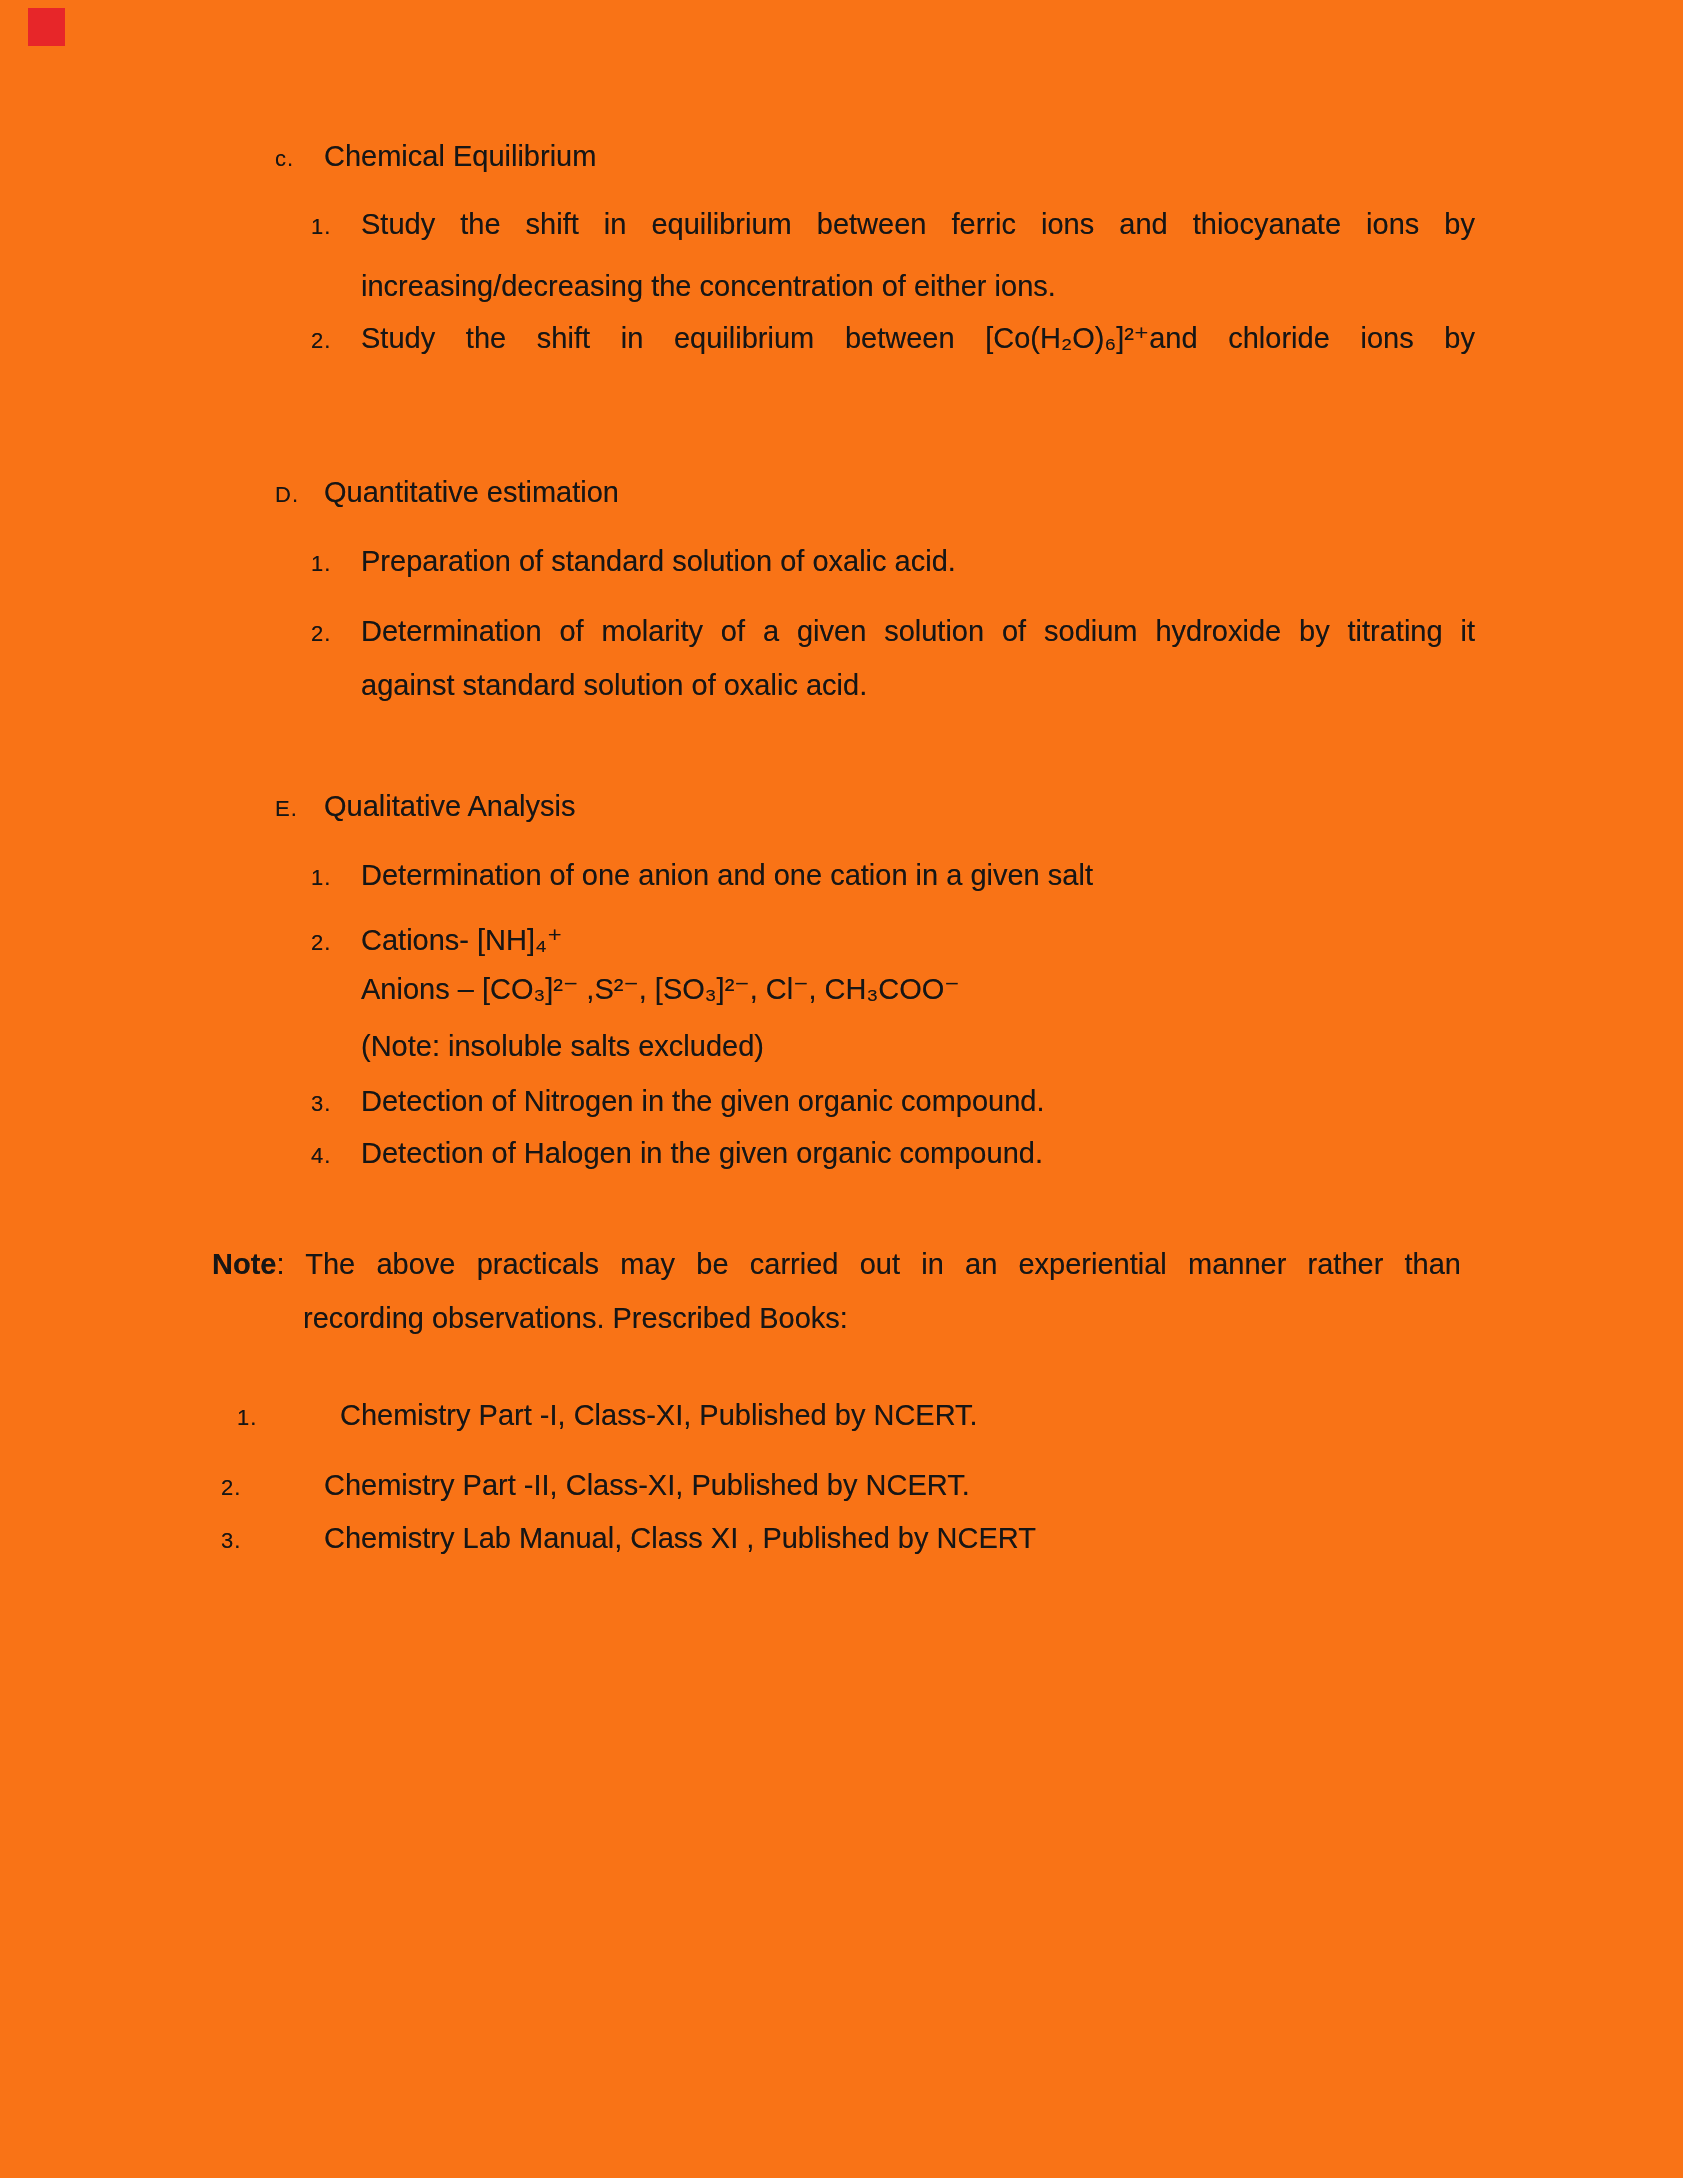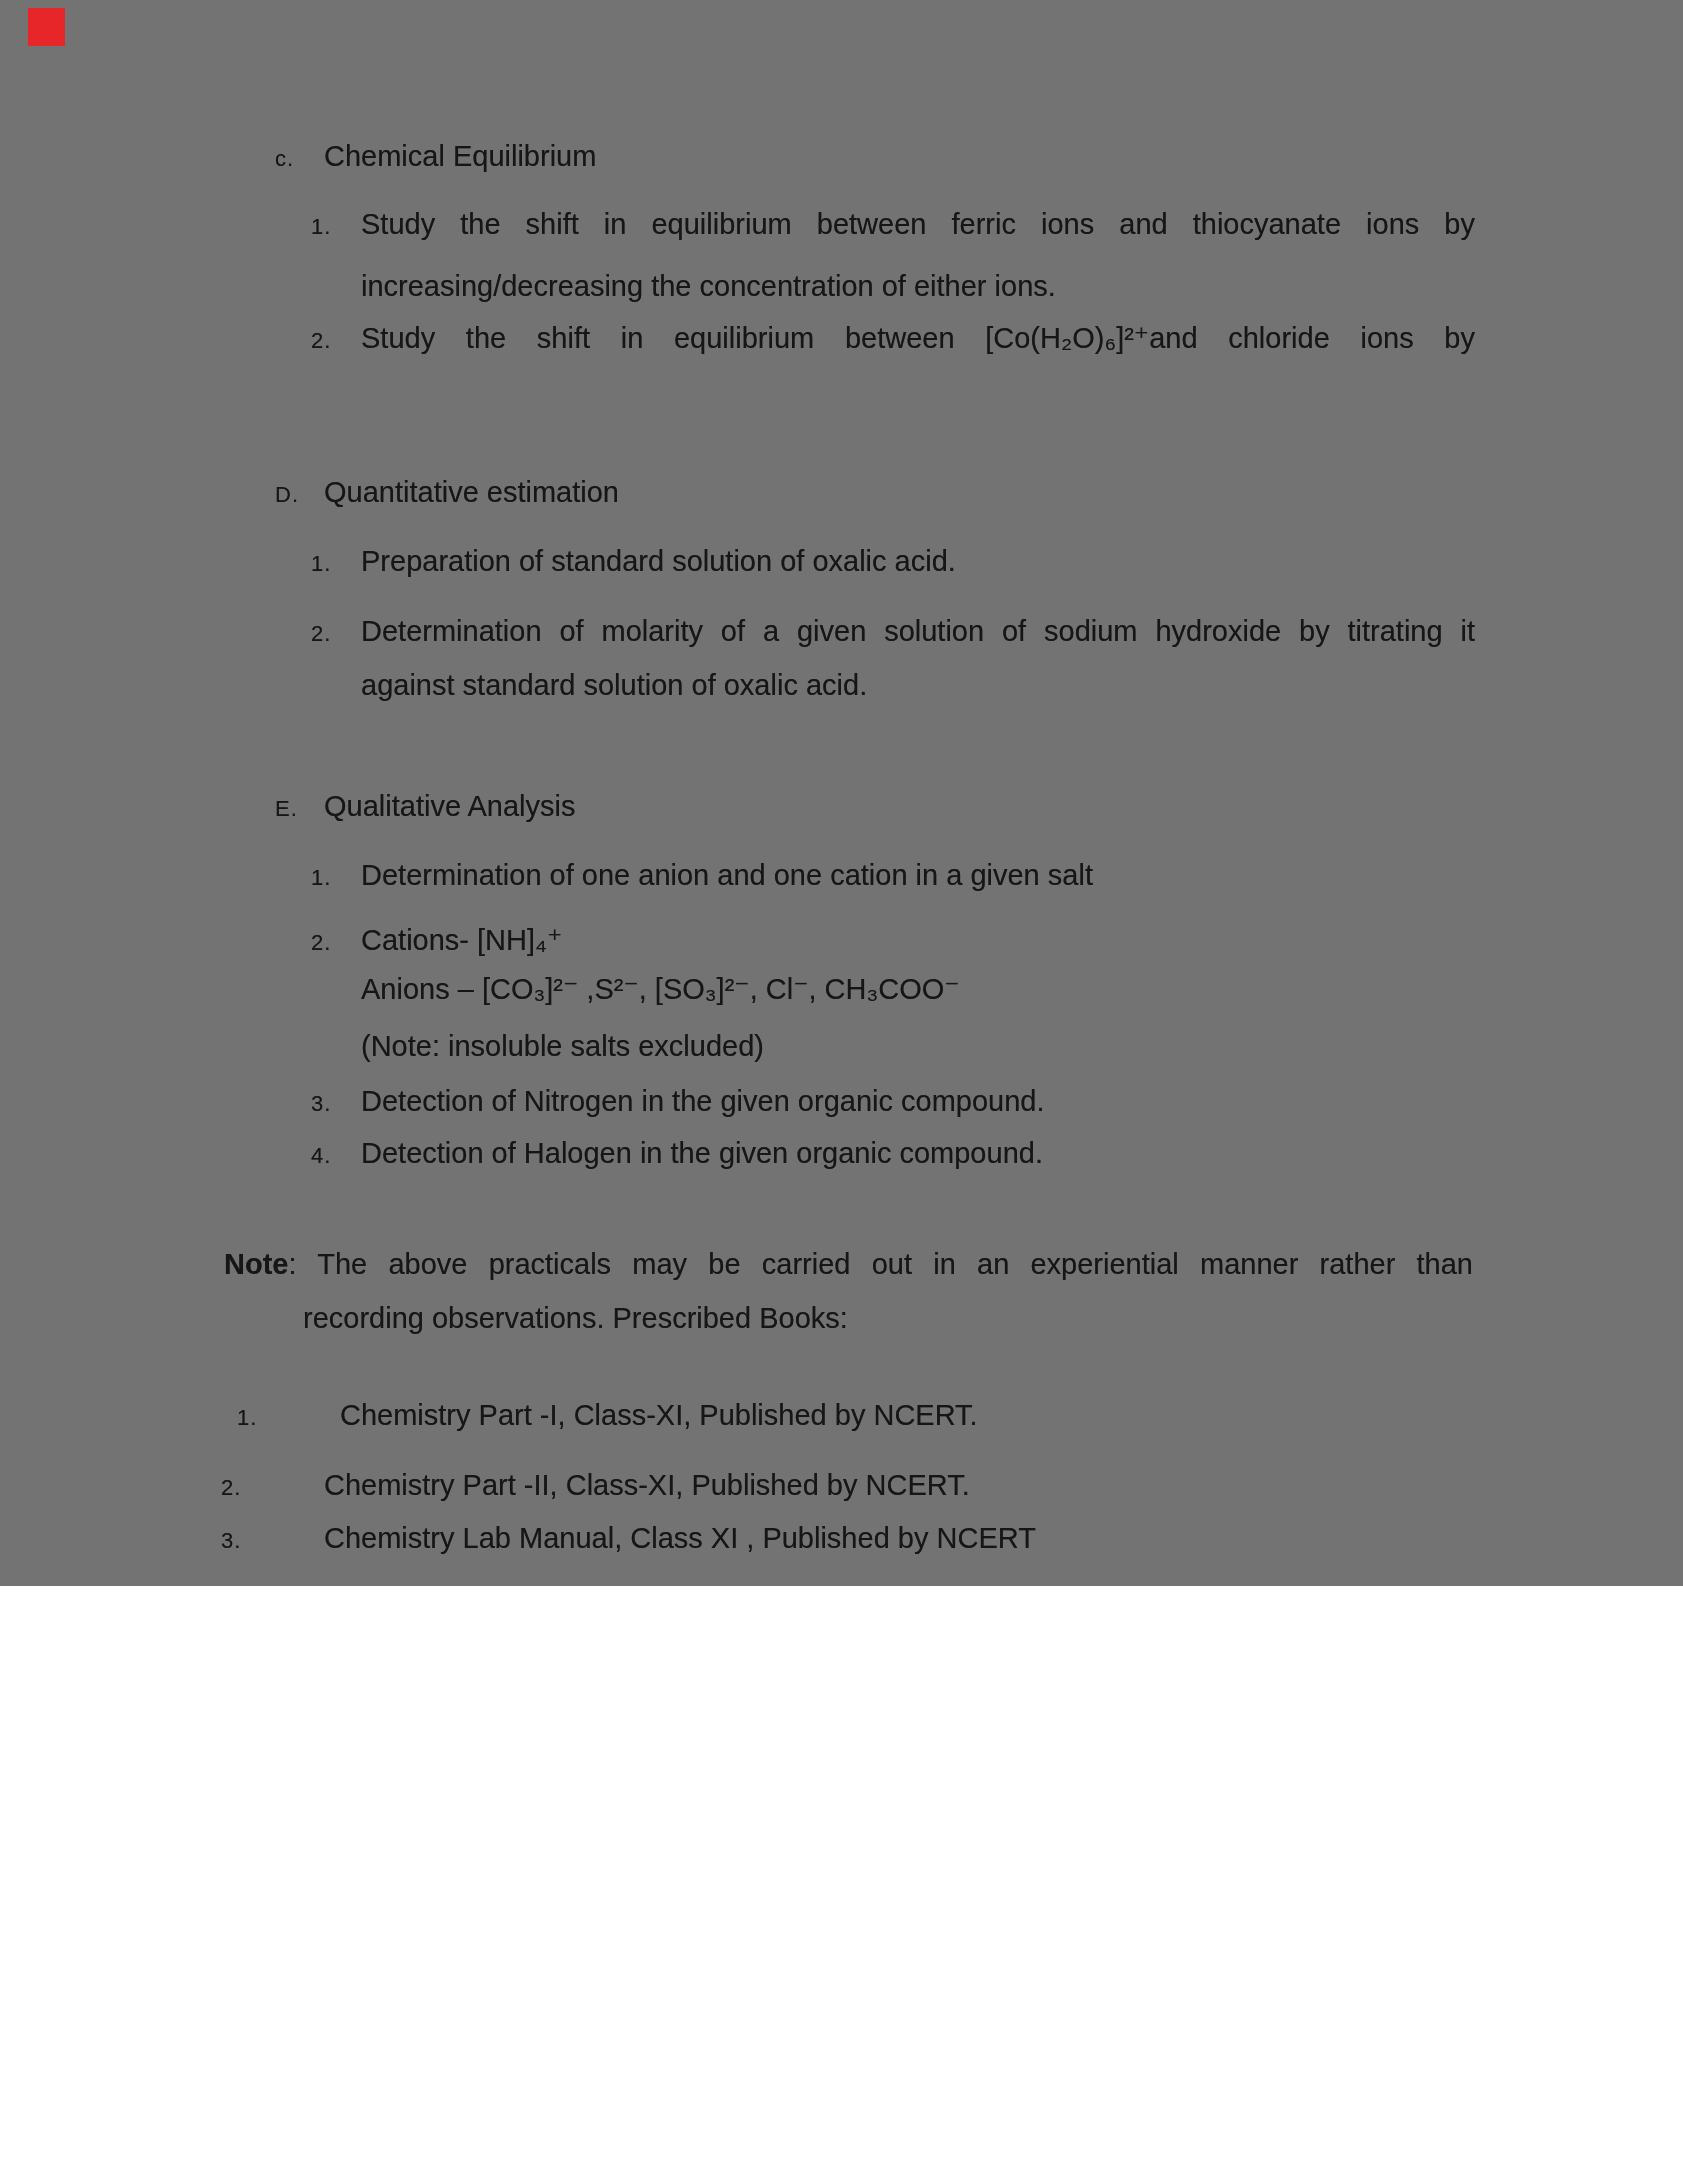--- a/index.html
+++ b/index.html
@@ -1,19 +1,19 @@
 <!DOCTYPE html>
 <html><head>
 <meta charset="utf-8">
 <style>
   html,body{margin:0;padding:0;background:#ffffff;}
   #page{
     position:relative;
-    width:1683px;height:1586px;
-    background:#737373;
+    width:1683px;height:2178px;
+    background:#f97316;
     font-family:"Liberation Sans","DejaVu Sans",sans-serif;
     color:#161616;
     font-size:29px;
     text-shadow:0 0 0.6px rgba(0,0,0,0.45);
     text-decoration:underline;
   }
   .ln{position:absolute;line-height:1;white-space:normal;}
   
   .jl{text-align:justify;}
   .jl::after{content:"";display:inline-block;width:100%;height:0;}
@@ -74,21 +74,21 @@
   <div class="ln" style="left:361px;top:1032px;">(Note: insoluble salts excluded)</div>
 
   <div class="ln" style="left:361px;top:1087px;">
     <span class="inum">3.</span><span>Detection of Nitrogen in the given organic compound.</span>
   </div>
 
   <div class="ln" style="left:361px;top:1139px;">
     <span class="inum">4.</span><span>Detection of Halogen in the given organic compound.</span>
   </div>
 
-  <div class="ln jl" style="left:224px;top:1250px;width:1249px;">
+  <div class="ln jl" style="left:212px;top:1250px;width:1249px;">
     <span class="bold">Note</span><span>: The above practicals may be carried out in an experiential manner rather than</span>
   </div>
   <div class="ln" style="left:303px;top:1304px;text-align:center;">recording observations. Prescribed Books:</div>
 
   <div class="ln" style="left:221px;top:1401px;margin-left:16px;">
     <span class="bnum">1.</span><span>Chemistry Part -I, Class-XI, Published by NCERT.</span>
   </div>
   <div class="ln" style="left:221px;top:1471px;">
     <span class="bnum">2.</span><span>Chemistry Part -II, Class-XI, Published by NCERT.</span>
   </div>

